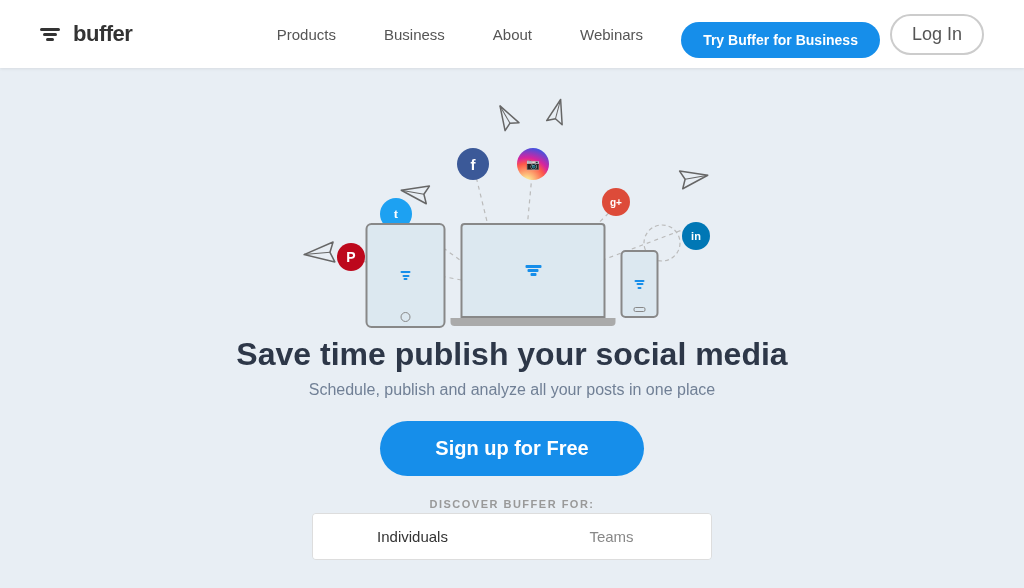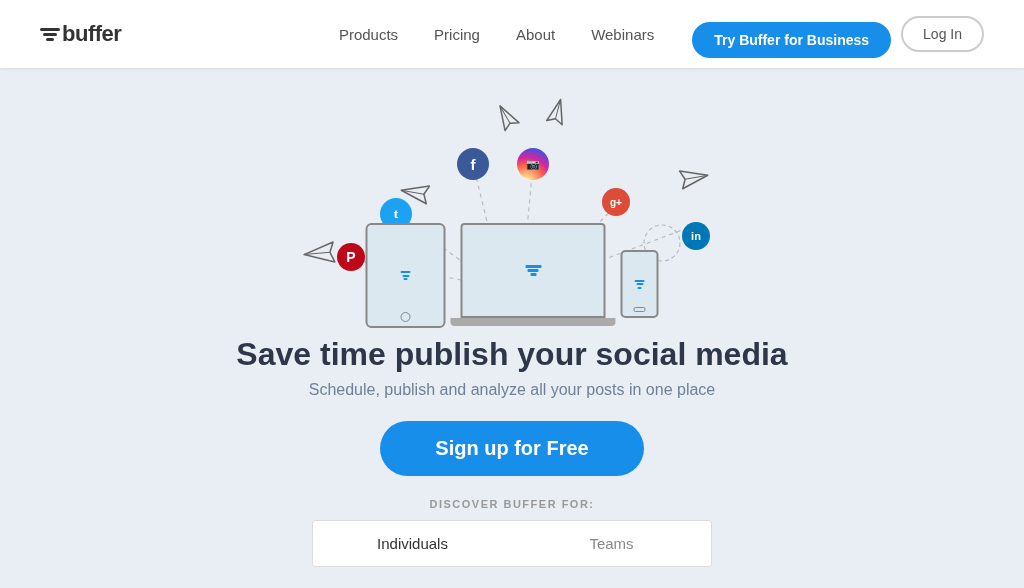--- a/index.html
+++ b/index.html
@@ -19,21 +19,21 @@
       align-items: center;
       padding: 0 40px;
       height: 68px;
       box-shadow: 0 1px 3px rgba(0,0,0,0.08);
       position: relative;
       z-index: 10;
     }
     .logo {
       display: flex;
       align-items: center;
-      gap: 2px;
+      gap: 13px;
       text-decoration: none;
       color: #333;
     }
     .logo-icon {
       display: flex;
       flex-direction: column;
       gap: 2px;
     }
     .logo-icon span {
       display: block;
@@ -45,21 +45,21 @@
     .logo-icon span:nth-child(3) { width: 8px; height: 3px; margin-left: 6px; }
     .logo-text {
       font-size: 22px;
       font-weight: 600;
       color: #333;
       letter-spacing: -0.5px;
     }
     nav {
       display: flex;
       align-items: center;
-      gap: 0;
+      gap: 12px;
       margin-left: auto;
       margin-right: 20px;
     }
     .nav-link {
       color: #555;
       text-decoration: none;
       font-size: 15px;
       padding: 8px 18px;
       transition: color 0.2s;
     }
@@ -74,21 +74,21 @@
       cursor: pointer;
       margin-right: 10px;
       margin-top: 12px;
     }
     .btn-login {
       background: transparent;
       color: #555;
       border: 2px solid #ccc;
       border-radius: 25px;
       padding: 8px 20px;
-      font-size: 14px;
+      font-size: 18px;
       font-weight: 500;
       cursor: pointer;
     }
 
     
     .hero {
       display: flex;
       flex-direction: column;
       align-items: center;
       padding-top: 20px;
@@ -253,21 +253,21 @@
     .discover {
       text-align: center;
       margin-top: 22px;
     }
     .discover-label {
       font-size: 11px;
       font-weight: 600;
       color: #999;
       letter-spacing: 1.5px;
       text-transform: uppercase;
-      margin-bottom: 10px;
+      margin-bottom: 3px;
     }
     .tab-row {
       display: flex;
       justify-content: center;
       width: 400px;
       margin: 0 auto;
       border-radius: 4px;
       overflow: hidden;
       border: 1px solid #ddd;
     }
@@ -304,21 +304,21 @@
   <a class="logo" href="#">
     <div class="logo-icon">
       <span></span>
         <span></span>
         <span></span>
     </div>
     <span class="logo-text">buffer</span>
   </a>
   <nav>
     <a class="nav-link" href="#">Products</a>
-    <a class="nav-link" href="#">Pricing</a>
+    <a class="nav-link" href="#">Business</a>
     <a class="nav-link" href="#">About</a>
     <a class="nav-link" href="#">Webinars</a>
   </nav>
   <button class="btn-business">Try Buffer for Business</button>
   <button class="btn-login">Log In</button>
 </header>
 
 <main class="hero">
 
   <div class="illustration">

